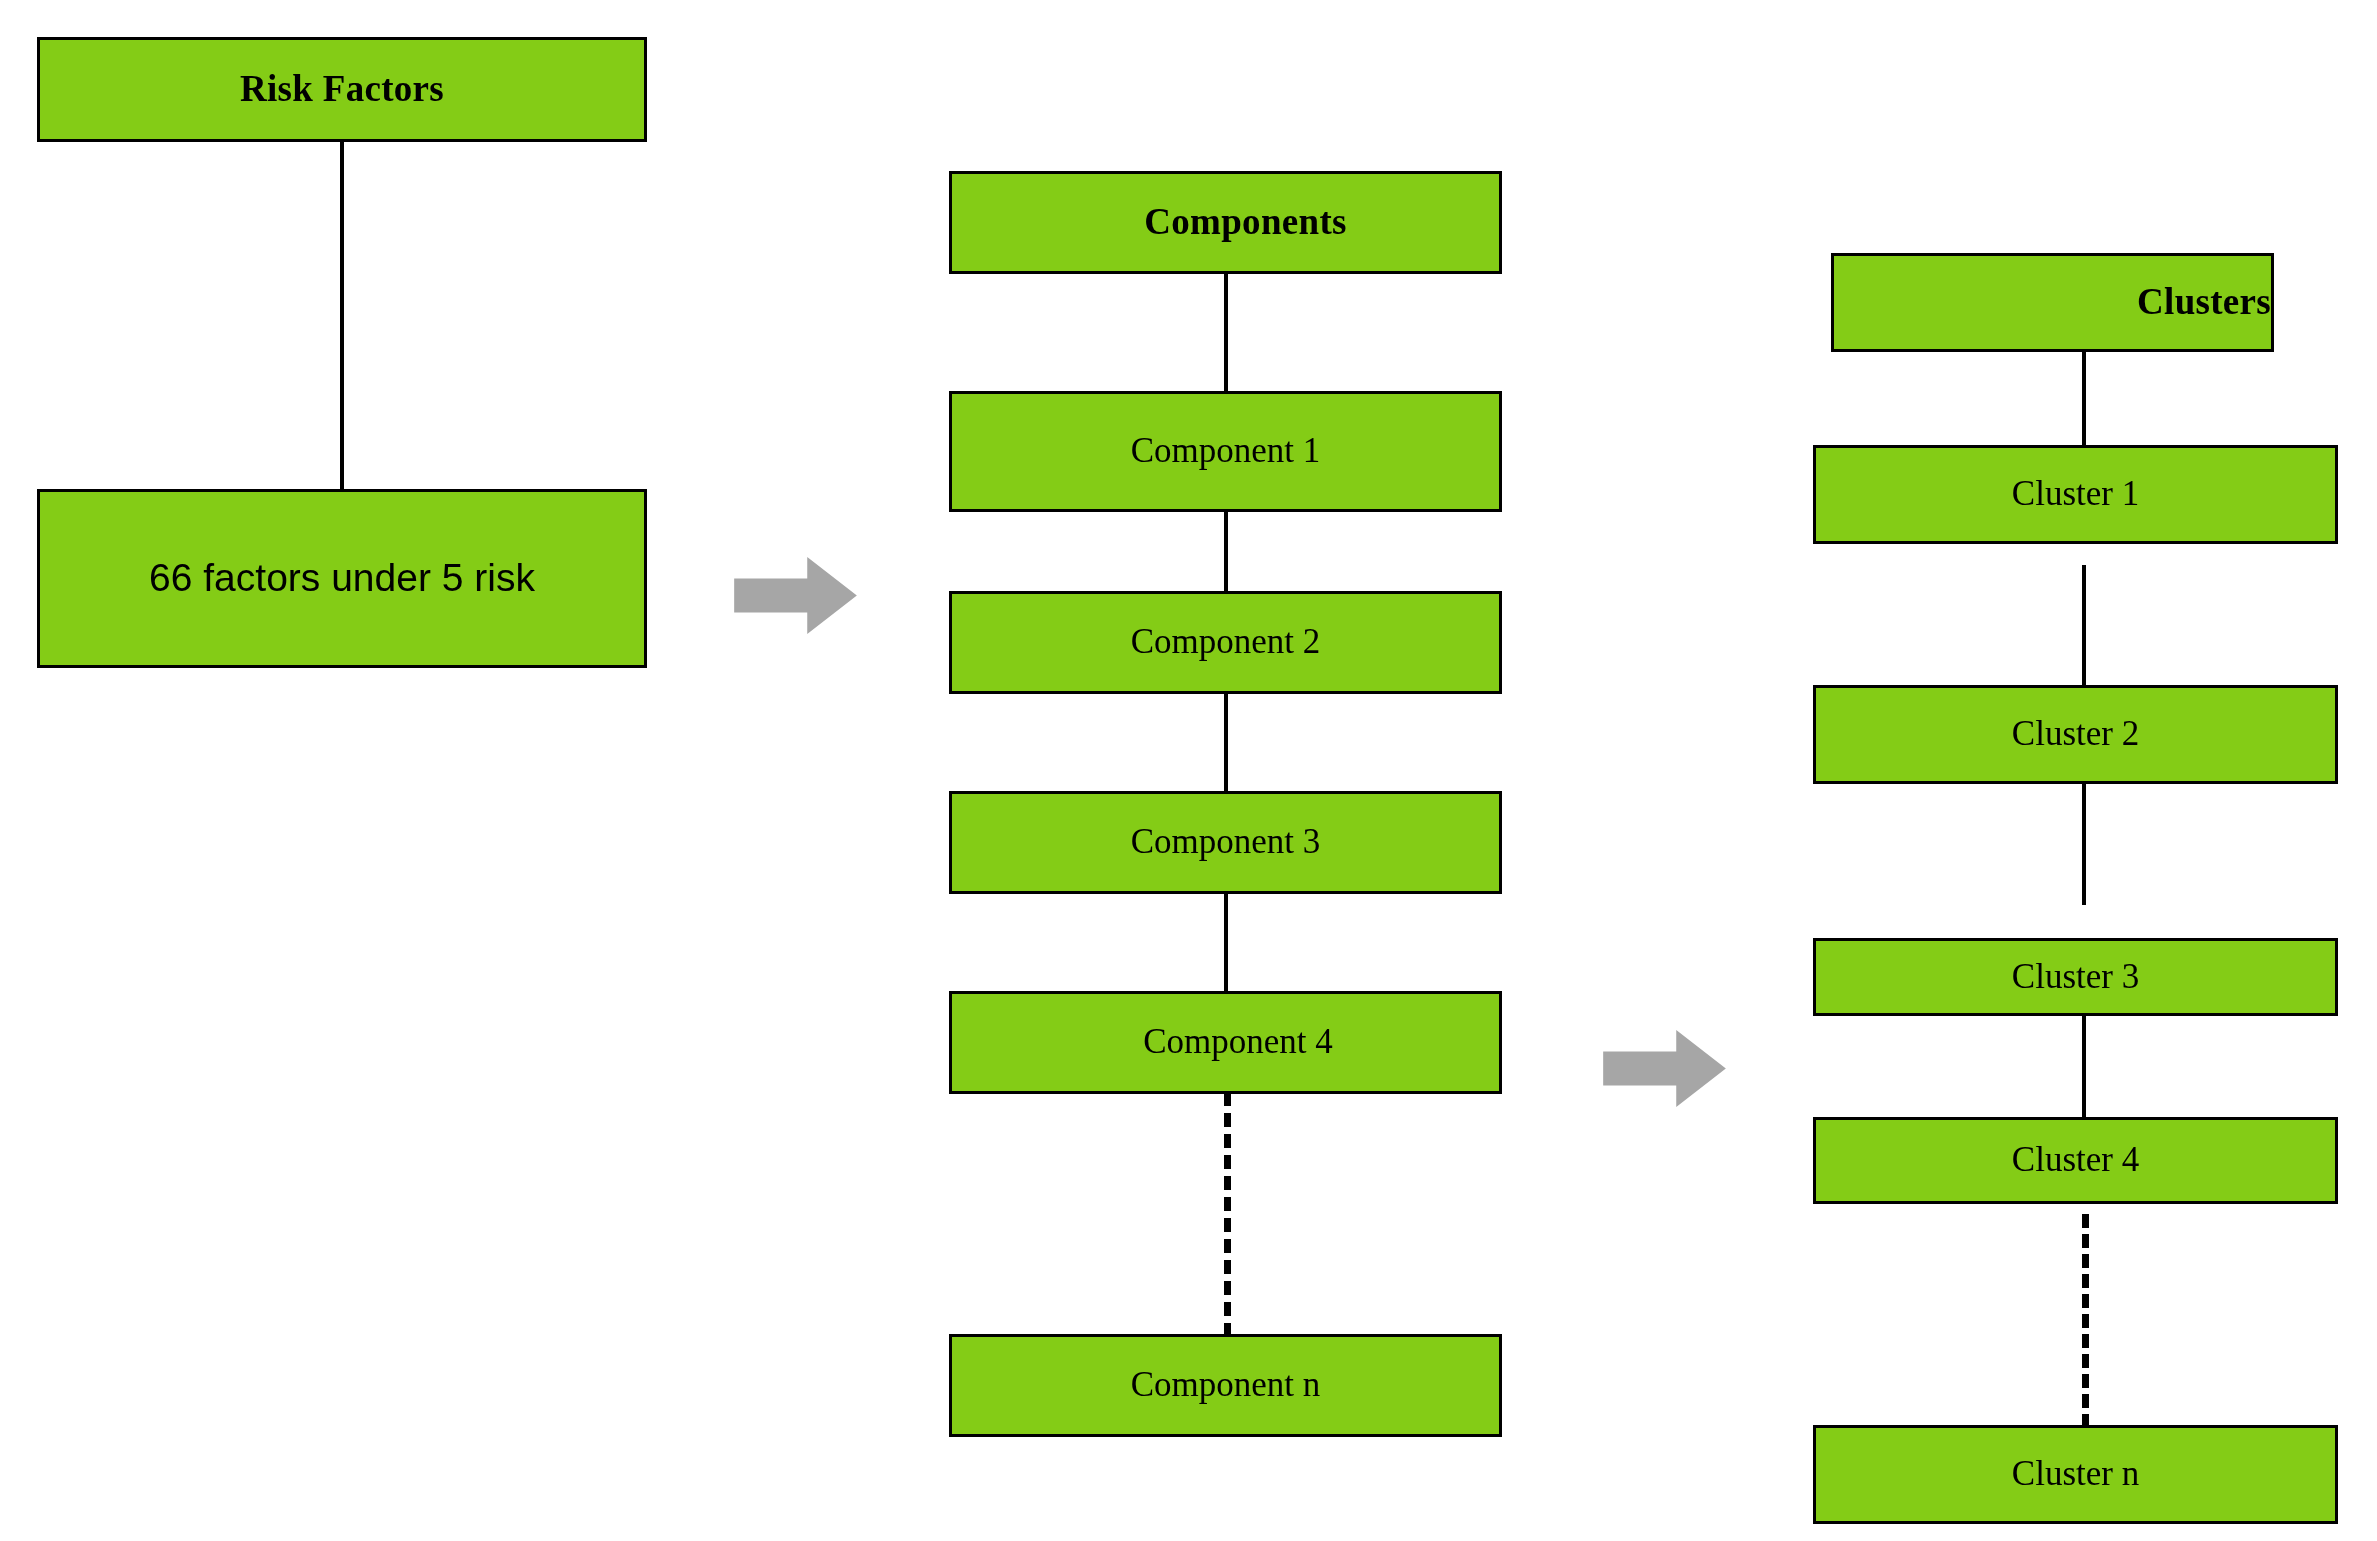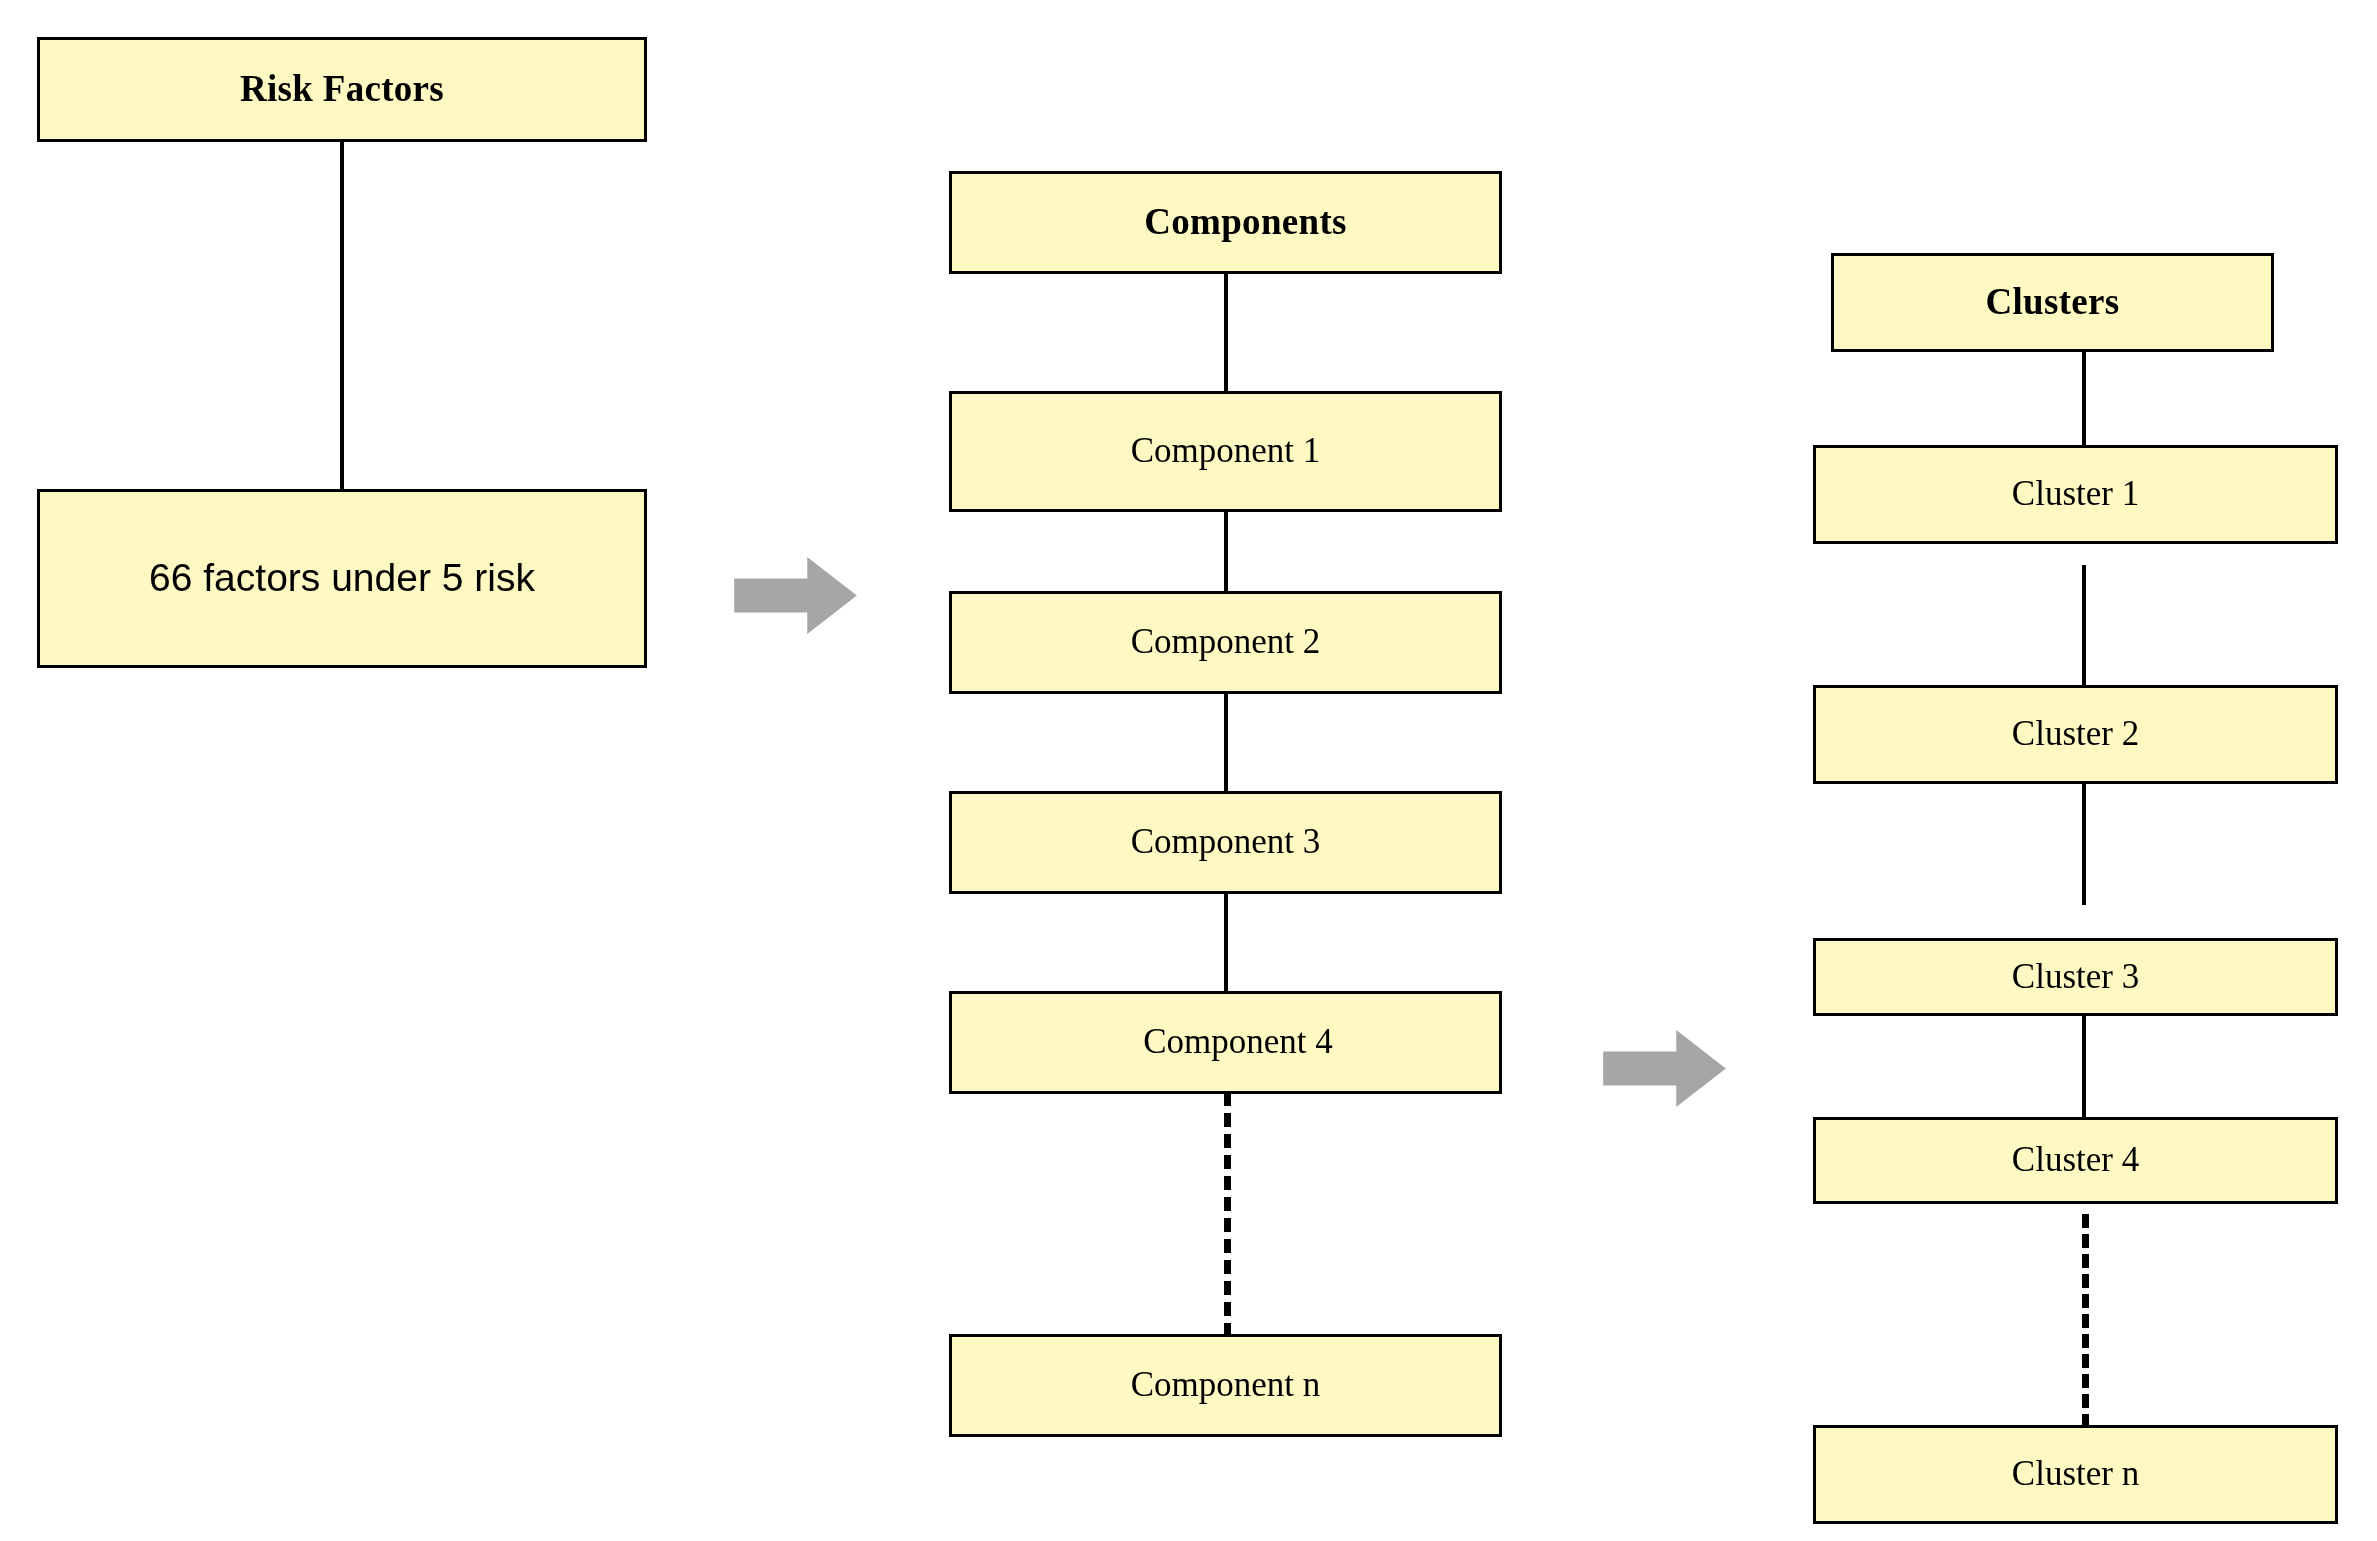--- a/index.html
+++ b/index.html
@@ -16,21 +16,21 @@
     width: 2377px;
     height: 1541px;
     background: #ffffff;
     overflow: hidden;
   }
 
   
   .node {
     position: absolute;
     box-sizing: border-box;
-    background: #fef9c3;
+    background: #84cc16;
     border: 3.9px solid #000000;
     display: flex;
     align-items: center;
     justify-content: center;
     text-align: center;
     color: #000000;
     line-height: 1.05;
     white-space: nowrap;
     z-index: 3;
   }
@@ -125,21 +125,21 @@
   <div class="node serif-item" style="left:949px; top:1334px; width:553px; height:103px;">
     <span>Component n</span>
   </div>
 
   <div class="block-arrow" style="left:1603px; top:1030px; width:123px; height:77px;">
     <svg width="123" height="77" viewBox="0 0 188 118">
       <polygon points="0,33 112,33 112,0 188,59 112,118 112,85 0,85" fill="#a6a6a6"></polygon>
     </svg>
   </div>
 
-  <div class="node header" style="left:1831px; top:253px; width:443px; height:99px;">
+  <div class="node header" style="left:1831px; top:253px; width:443px; height:99px;justify-content:flex-end;">
     <span>Clusters</span>
   </div>
 
   <div class="connector" style="left:2082px; top:349px; height:125px;"></div>
 
   <div class="node serif-item" style="left:1813px; top:445px; width:525px; height:99px;">
     <span>Cluster 1</span>
   </div>
 
   <div class="connector" style="left:2082px; top:565px; height:124px;"></div>

